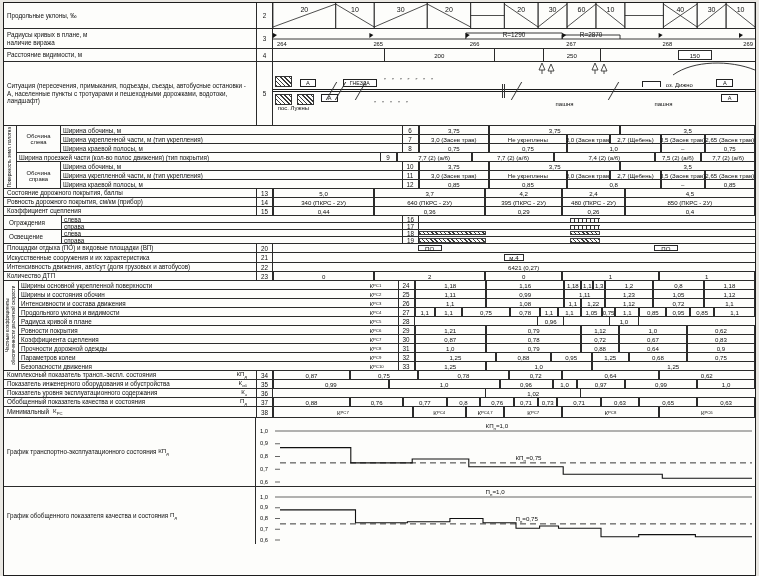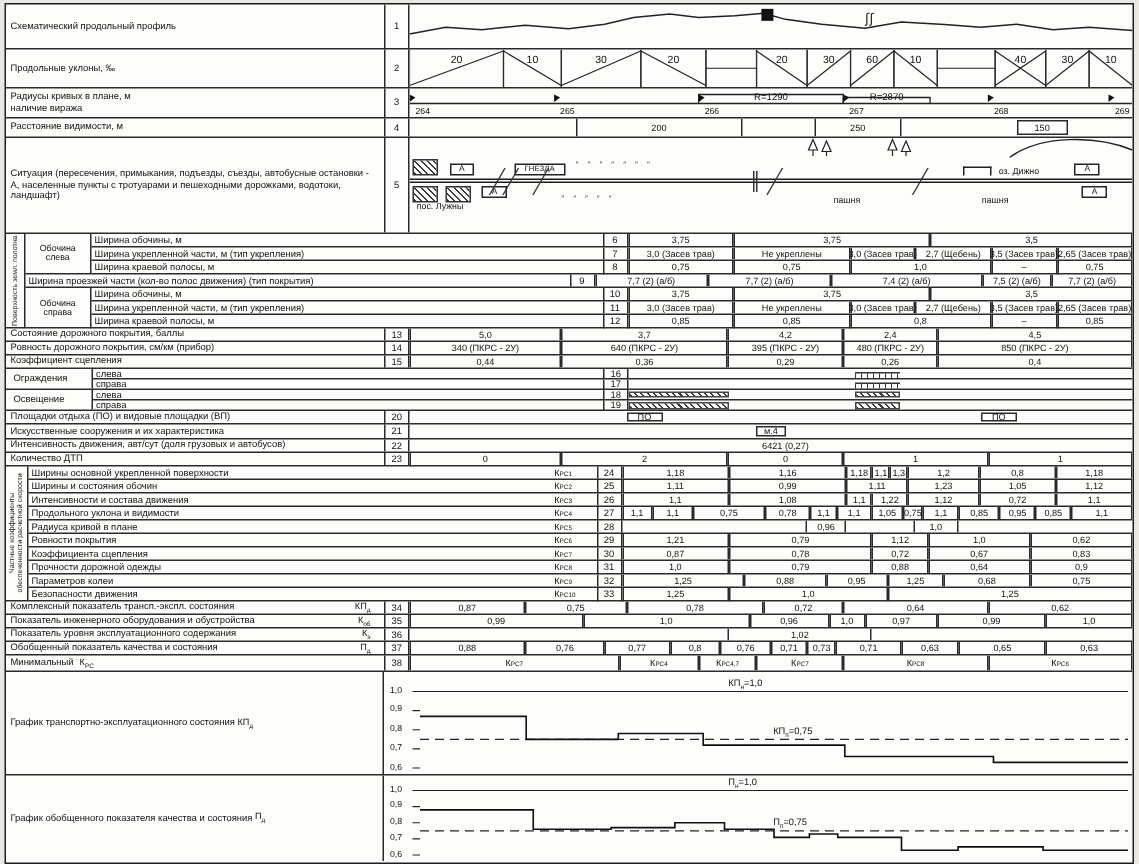--- a/index.html
+++ b/index.html
@@ -53,31 +53,20 @@
   .sit-slash{position:absolute;width:1px;border-left:1px solid #333;transform:skewX(-30deg);}
   .sit-culvert{position:absolute;width:3px;border-left:1px solid #333;border-right:1px solid #333;box-sizing:border-box;}
   .sit-rect{position:absolute;height:6px;border:1px solid #222;border-bottom:none;background:#fff;box-sizing:border-box;}
   .axis2{position:absolute;left:0;right:0;height:3px;border-top:1.2px solid #1c1c1c;border-bottom:1px solid #1c1c1c;box-sizing:border-box;}
 </style>
 </head>
 <body>
 
 <div class="sheet">
 
-  <div class="band" style="height:30px">
-    <div class="lcell lc">Схематический продольный профиль</div>
-    <div class="ncell">1</div>
-    <div class="dwrap" id="profile">
-        <svg width="482" height="29">
-          <path d="M0.0,19.7L24.1,15.1L48.2,16.8L77.1,13.9L106.0,16.2L130.1,13.1L149.4,8.7L173.5,6.4L192.8,8.7L216.9,7.5L236.2,5.8L250.6,9.9L274.7,13.1L303.7,15.9L327.8,11.6L356.7,13.3L380.8,15.1L404.9,13.1L429.0,16.8L453.1,15.1L482.0,17.4" fill="none" stroke="#222" stroke-width="1"></path>
-          <rect x="234.59" y="2.9000000000000004" width="8" height="8" fill="#111"></rect>
-          <text x="303.66" y="12" font-size="9" font-family="DejaVu Sans" fill="#222">ʃʃ</text>
-        </svg>
-      </div>
-  </div>
 
   <div class="band" style="height:26px">
     <div class="lcell lc">Продольные уклоны,  ‰</div>
     <div class="ncell">2</div>
     <div class="dwrap" id="slopes">
         <svg width="482" height="25">
           <line x1="0" y1="0" x2="0" y2="25" stroke="#2b2b2b" stroke-width="0.8"></line>
           <line x1="62.66" y1="0" x2="62.66" y2="25" stroke="#2b2b2b" stroke-width="0.8"></line>
           <line x1="0" y1="24" x2="62.66" y2="1" stroke="#222" stroke-width="0.8"></line>
           <text x="31.33" y="9" text-anchor="middle" font-size="7" font-family="Liberation Sans" fill="#111">20</text>

